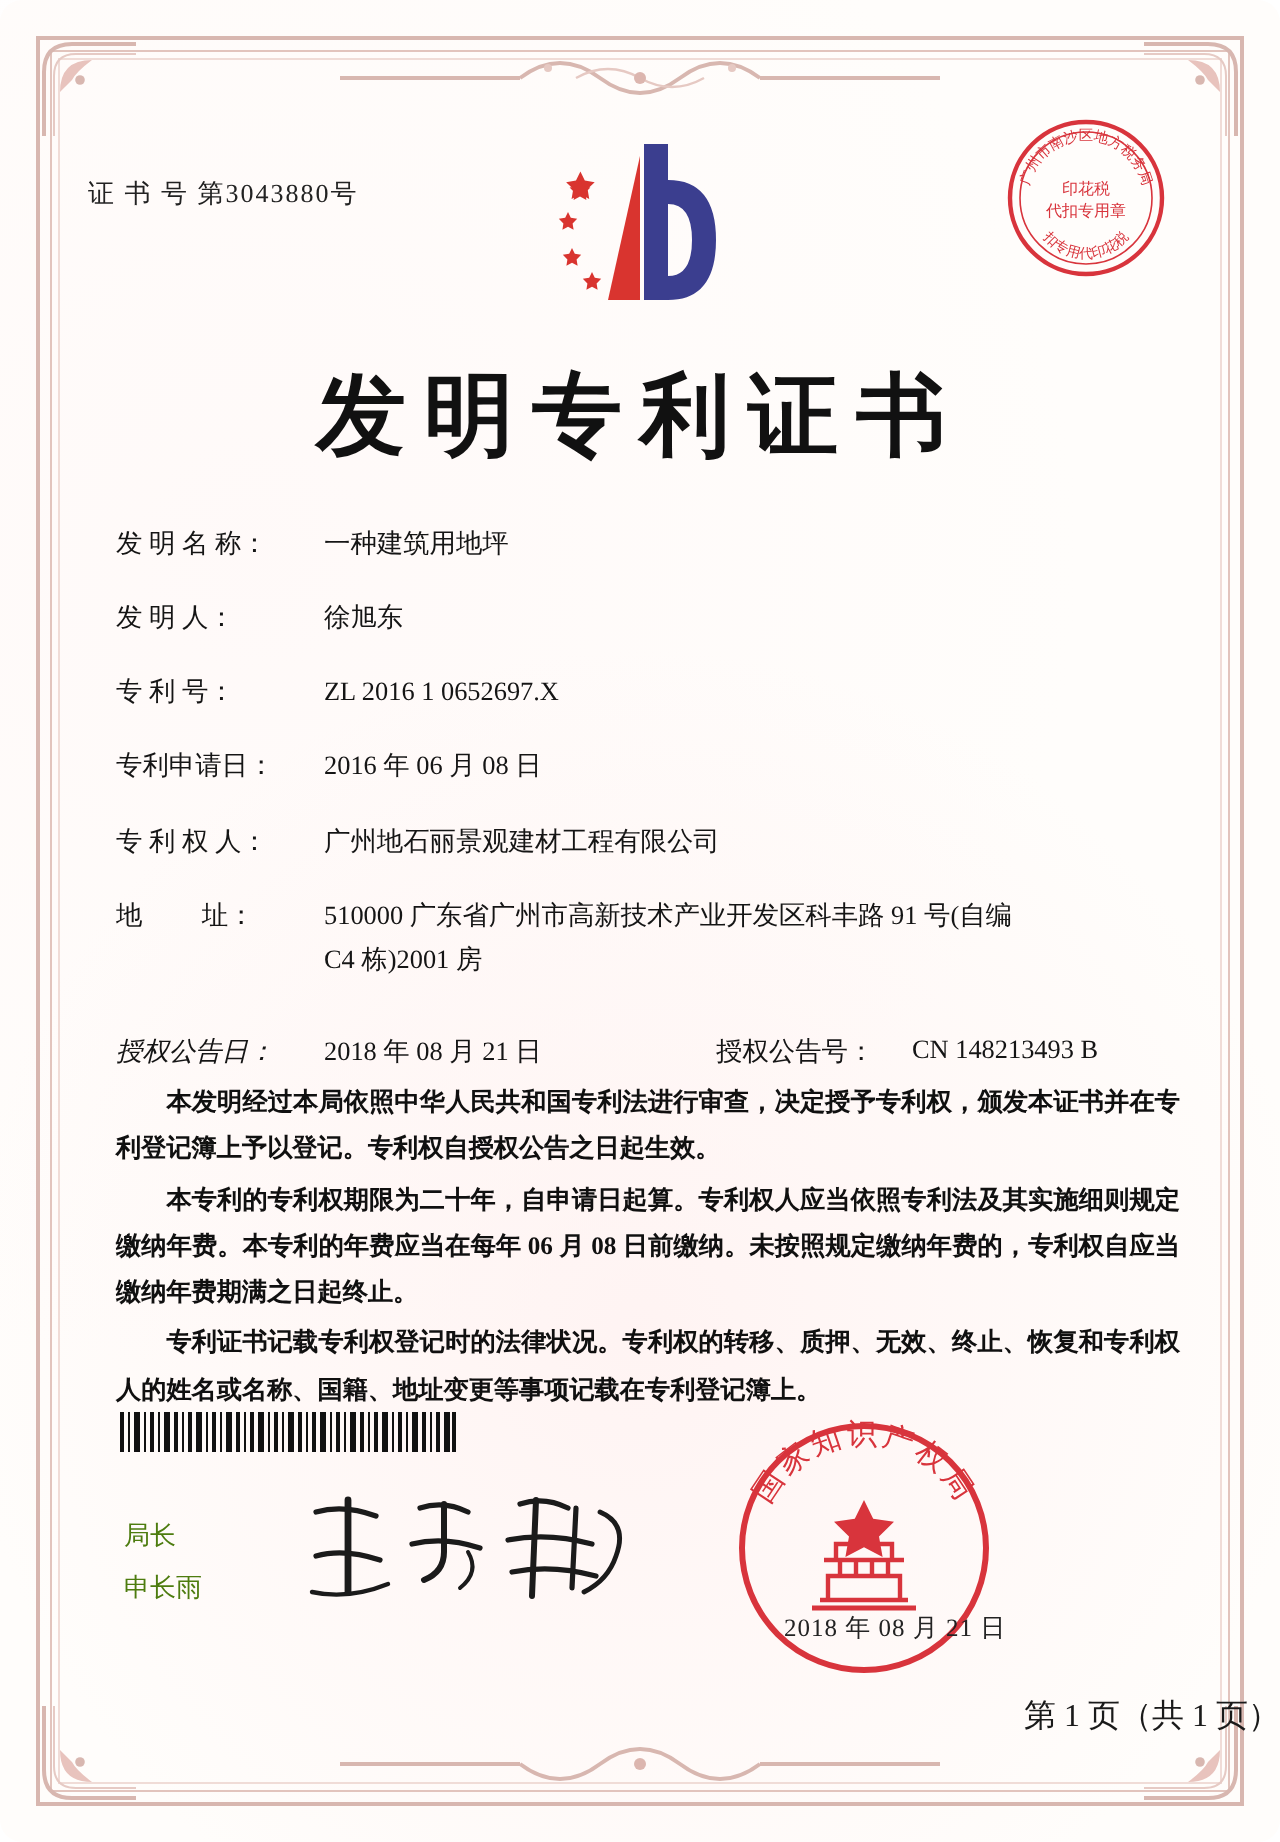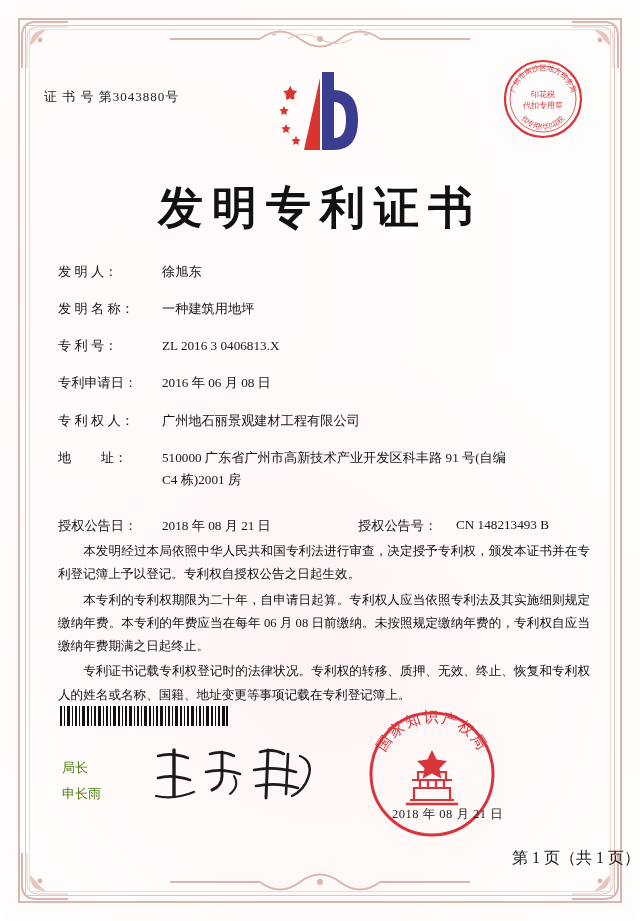--- a/index.html
+++ b/index.html
@@ -135,21 +135,21 @@
     display: flex;
     align-items: flex-start;
     margin-bottom: 18px;
     line-height: 1.45;
   }
   .field-label {
     white-space: pre;
     flex: 0 0 auto;
   }
   .lbl-w1 { width: 104px; }
-  .lbl-w2 { width: 104px; }
+  .lbl-w2 { width: 104px; font-style: italic; }
   .field-value { flex: 1 1 auto; }
   .field-value-2nd {
     margin-left: 104px;
     margin-top: -14px;
     margin-bottom: 28px;
     font-size: 13.2px;
   }
   .row-split {
     display: flex;
     margin-bottom: 16px;
@@ -165,20 +165,21 @@
     right: 50px;
     top: 540px;
     font-size: 12.6px;
     line-height: 1.85;
     text-align: justify;
     color: #101010;
   }
   .paras p {
     margin: 0 0 2px 0;
     text-indent: 2em;
+    font-weight: bold;
   }
 
   
   .barcode {
     position: absolute;
     left: 60px;
     top: 706px;
     width: 168px;
     height: 20px;
   }
@@ -329,30 +330,30 @@
       </text>
       <text x="41" y="39" font-size="8" fill="#d8343c" text-anchor="middle" font-family="'Liberation Serif',serif">印花税</text>
       <text x="41" y="50" font-size="8" fill="#d8343c" text-anchor="middle" font-family="'Liberation Serif',serif">代扣专用章</text>
     </svg>
   </div>
 
   <div class="main-title">发明专利证书</div>
 
   <div class="fields">
     <div class="field-row">
+      <span class="field-label lbl-w1">发 明 名 称：</span>
+      <span class="field-value">一种建筑用地坪</span>
+    </div>
+    <div class="field-row">
       <span class="field-label lbl-w1">发 明 人：</span>
       <span class="field-value">徐旭东</span>
     </div>
     <div class="field-row">
-      <span class="field-label lbl-w1">发 明 名 称：</span>
-      <span class="field-value">一种建筑用地坪</span>
-    </div>
-    <div class="field-row">
       <span class="field-label lbl-w1">专 利 号：</span>
-      <span class="field-value">ZL 2016 3 0406813.X</span>
+      <span class="field-value">ZL 2016 1 0652697.X</span>
     </div>
     <div class="field-row">
       <span class="field-label lbl-w1">专利申请日：</span>
       <span class="field-value">2016 年 06 月 08 日</span>
     </div>
     <div class="field-row">
       <span class="field-label lbl-w1">专 利 权 人：</span>
       <span class="field-value">广州地石丽景观建材工程有限公司</span>
     </div>
     <div class="field-row">

